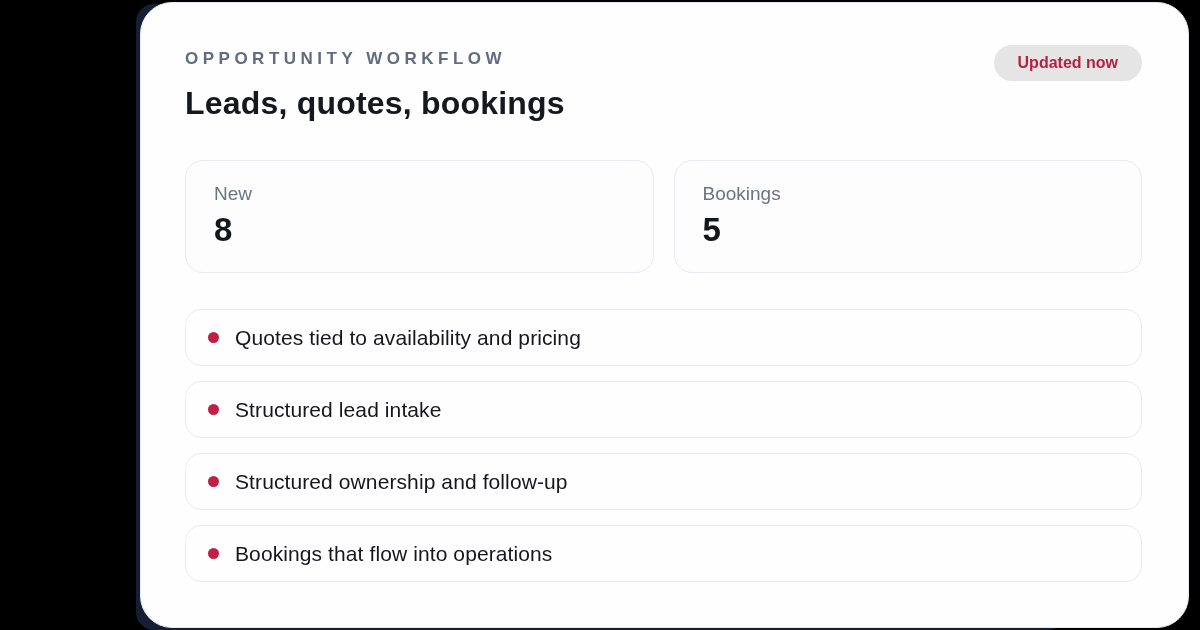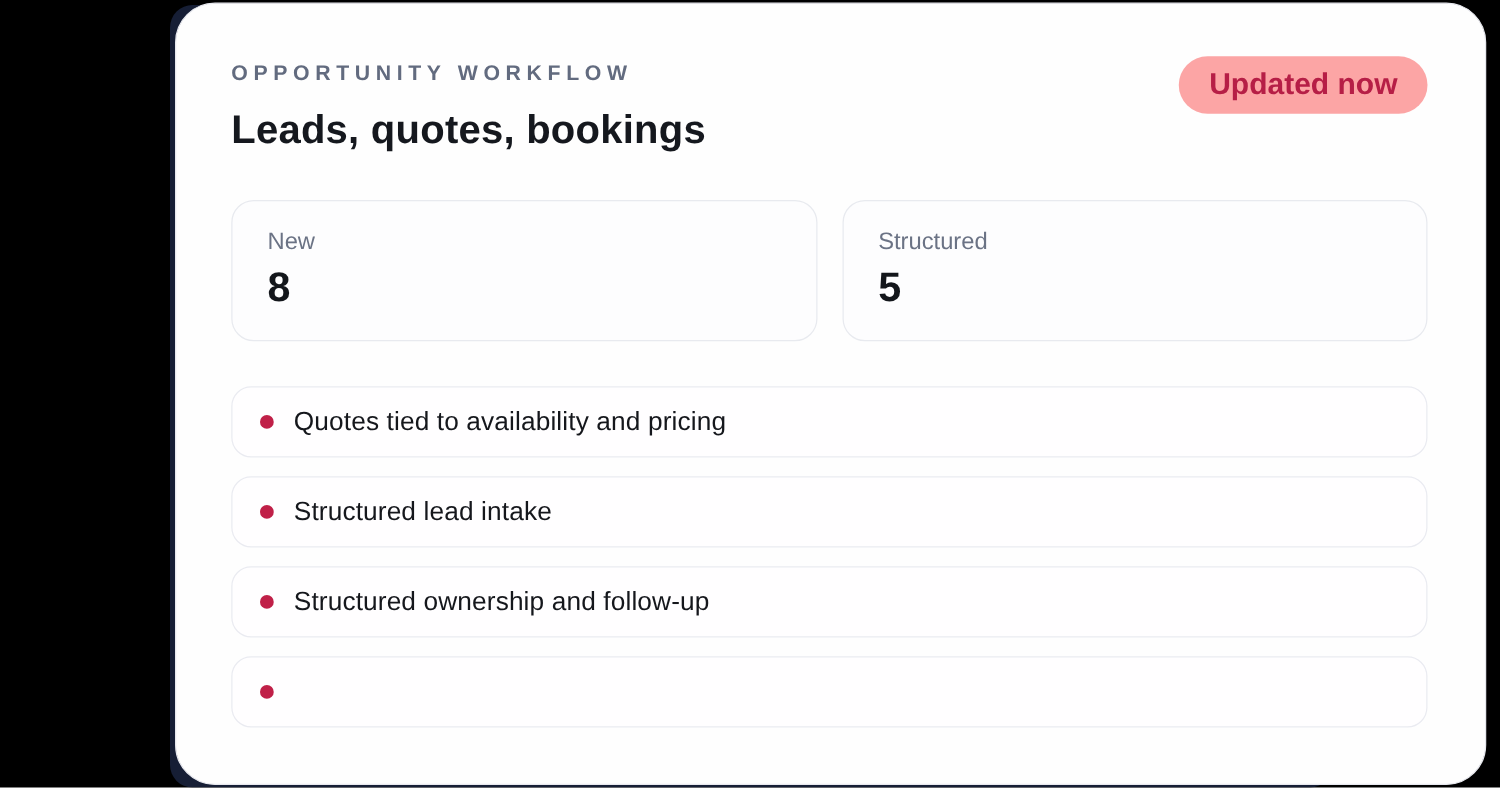--- a/index.html
+++ b/index.html
@@ -38,23 +38,23 @@
     letter-spacing: 4.5px;
   }
   .title {
     margin-top: 16px;
     color: #15181e;
     font-size: 32px;
     font-weight: 700;
     letter-spacing: 0.2px;
   }
   .badge {
-    background: #fca5a5;
+    background: #e5e5e5;
     color: #b61e46;
-    font-size: 24px;
+    font-size: 16px;
     font-weight: 700;
     padding: 9px 24px;
     border-radius: 24px;
     white-space: nowrap;
     margin-top: -4px;
   }
   .stats-row {
     margin-top: 38px;
     display: flex;
     gap: 20px;
@@ -122,36 +122,37 @@
     </div>
     <div class="badge">Updated now</div>
   </div>
 
   <div class="stats-row">
     <div class="stat-card">
       <div class="stat-label">New</div>
       <div class="stat-value">8</div>
     </div>
     <div class="stat-card">
-      <div class="stat-label">Structured</div>
+      <div class="stat-label">Bookings</div>
       <div class="stat-value">5</div>
     </div>
   </div>
 
   <div class="features">
     <div class="feature-pill">
       <span class="dot"></span>
       <span class="feature-text">Quotes tied to availability and pricing</span>
     </div>
     <div class="feature-pill">
       <span class="dot"></span>
       <span class="feature-text">Structured lead intake</span>
     </div>
     <div class="feature-pill">
       <span class="dot"></span>
       <span class="feature-text">Structured ownership and follow-up</span>
     </div>
     <div class="feature-pill">
       <span class="dot"></span>
+      <span class="feature-text">Bookings that flow into operations</span>
     </div>
   </div>
 
 </div>
 
 </body></html>

